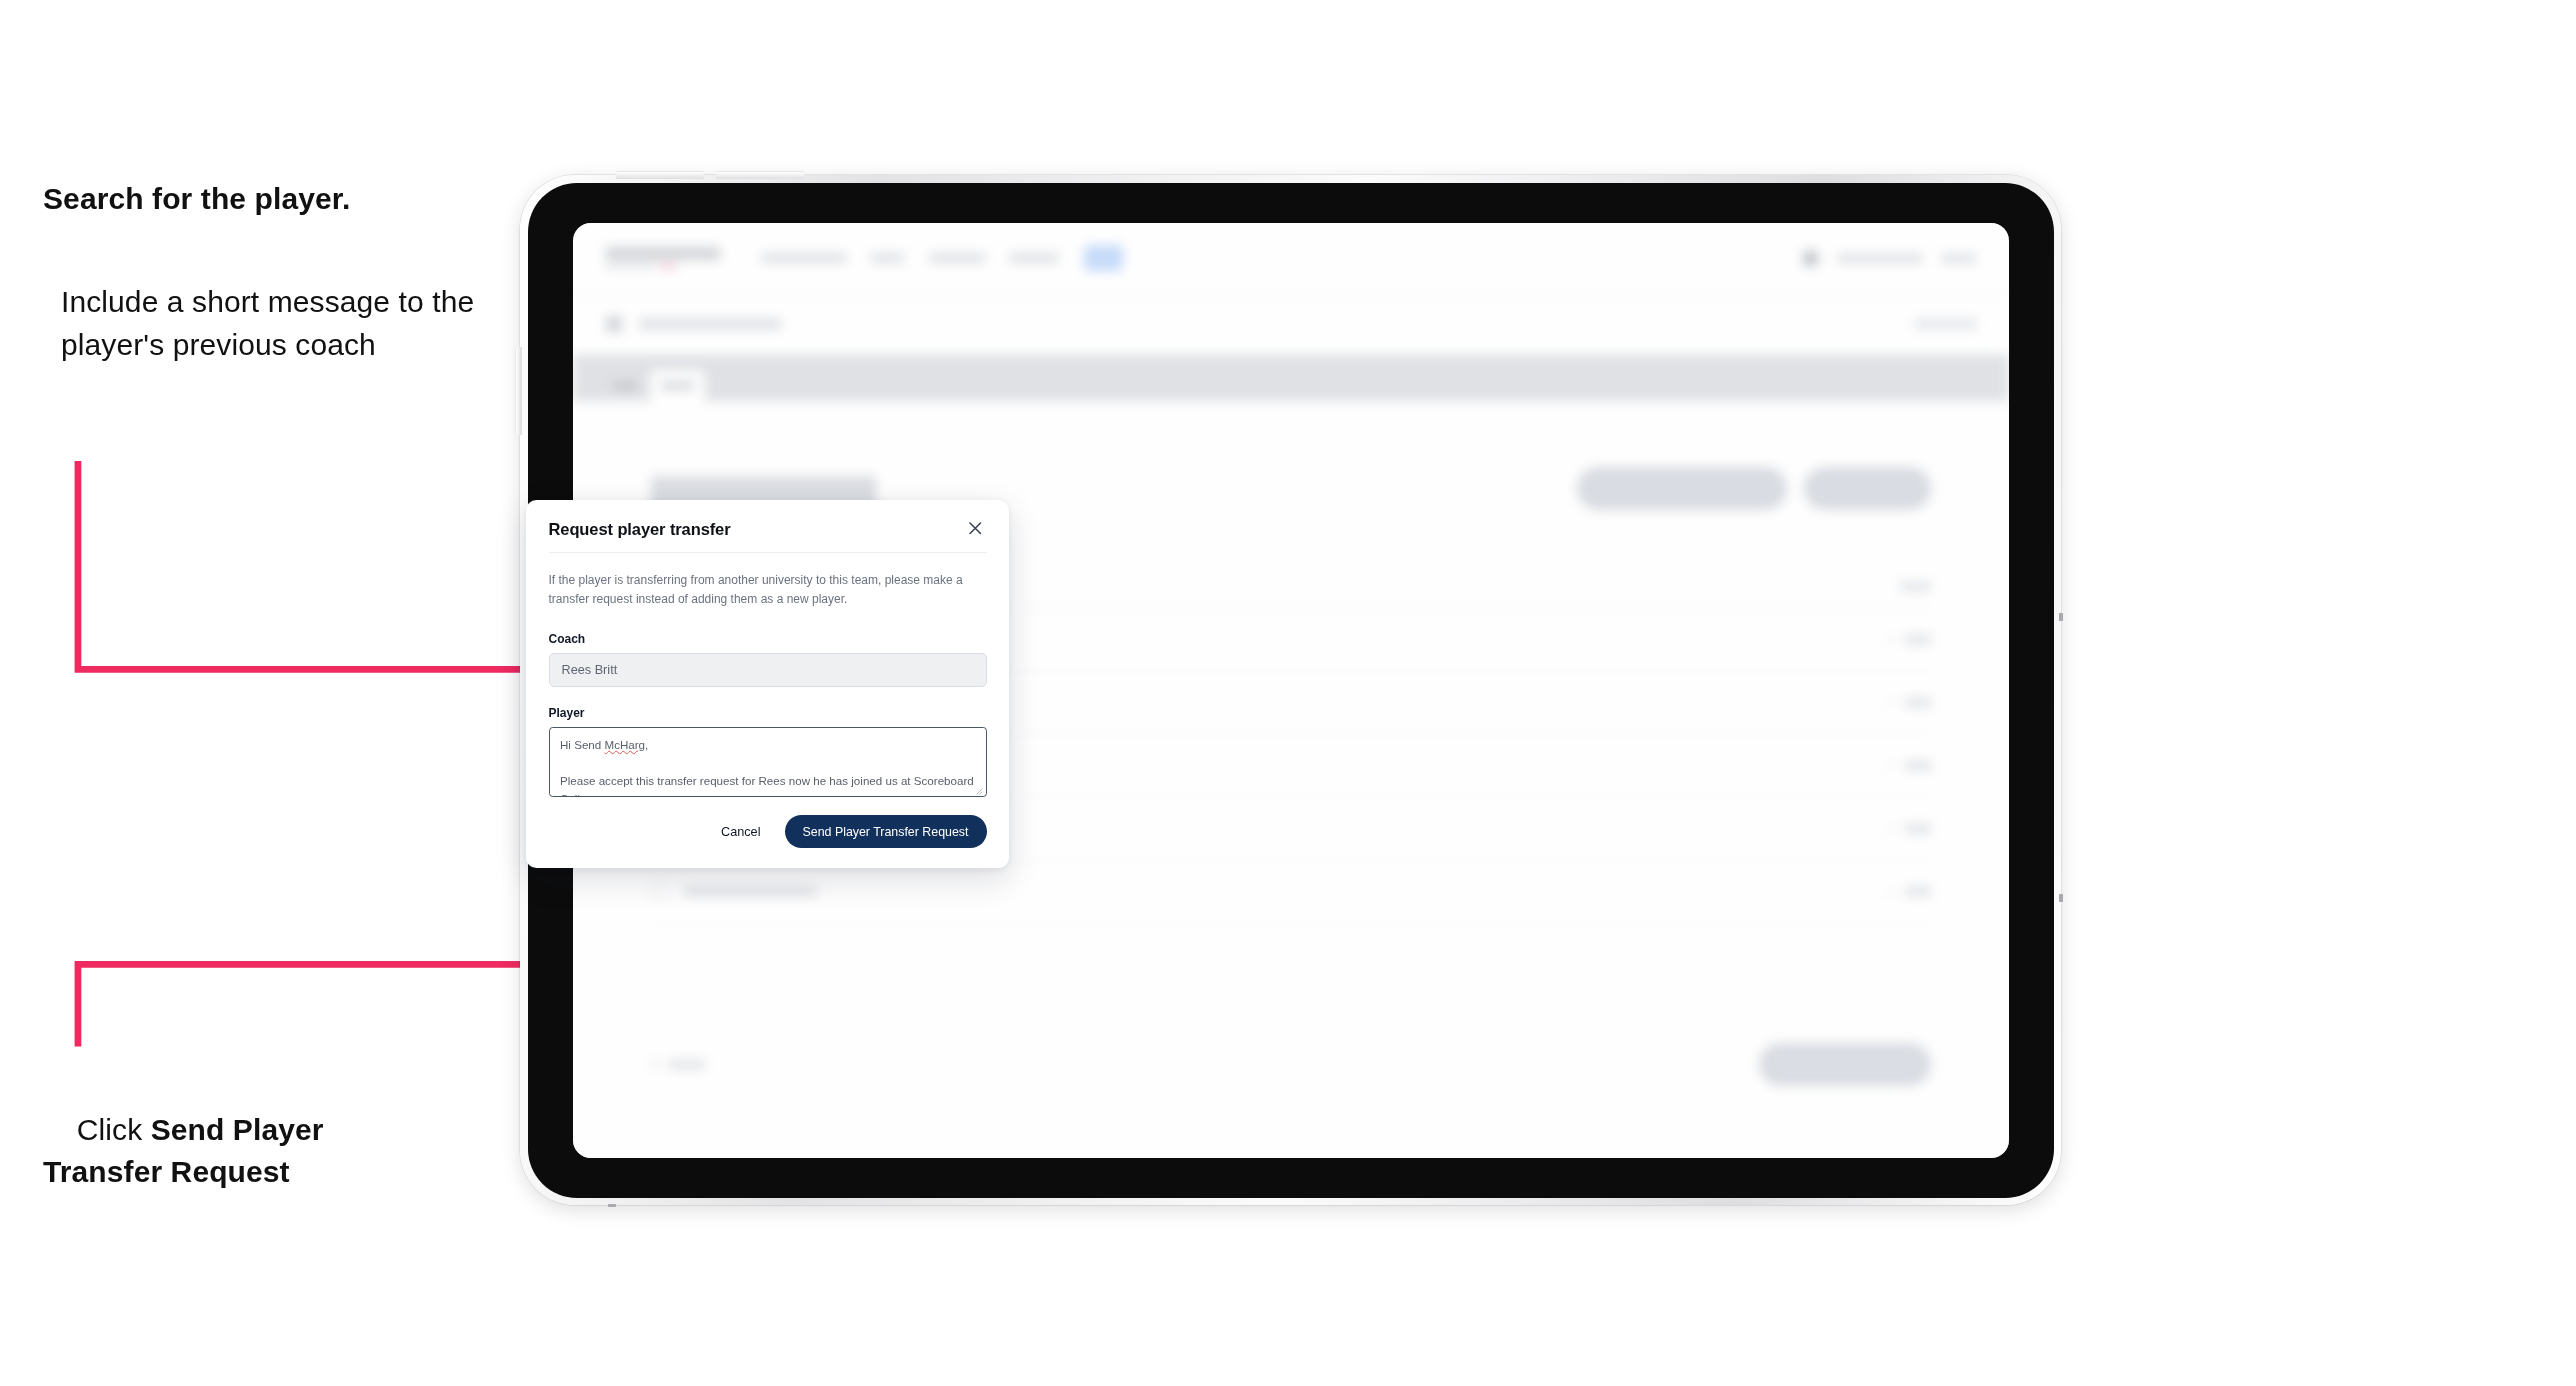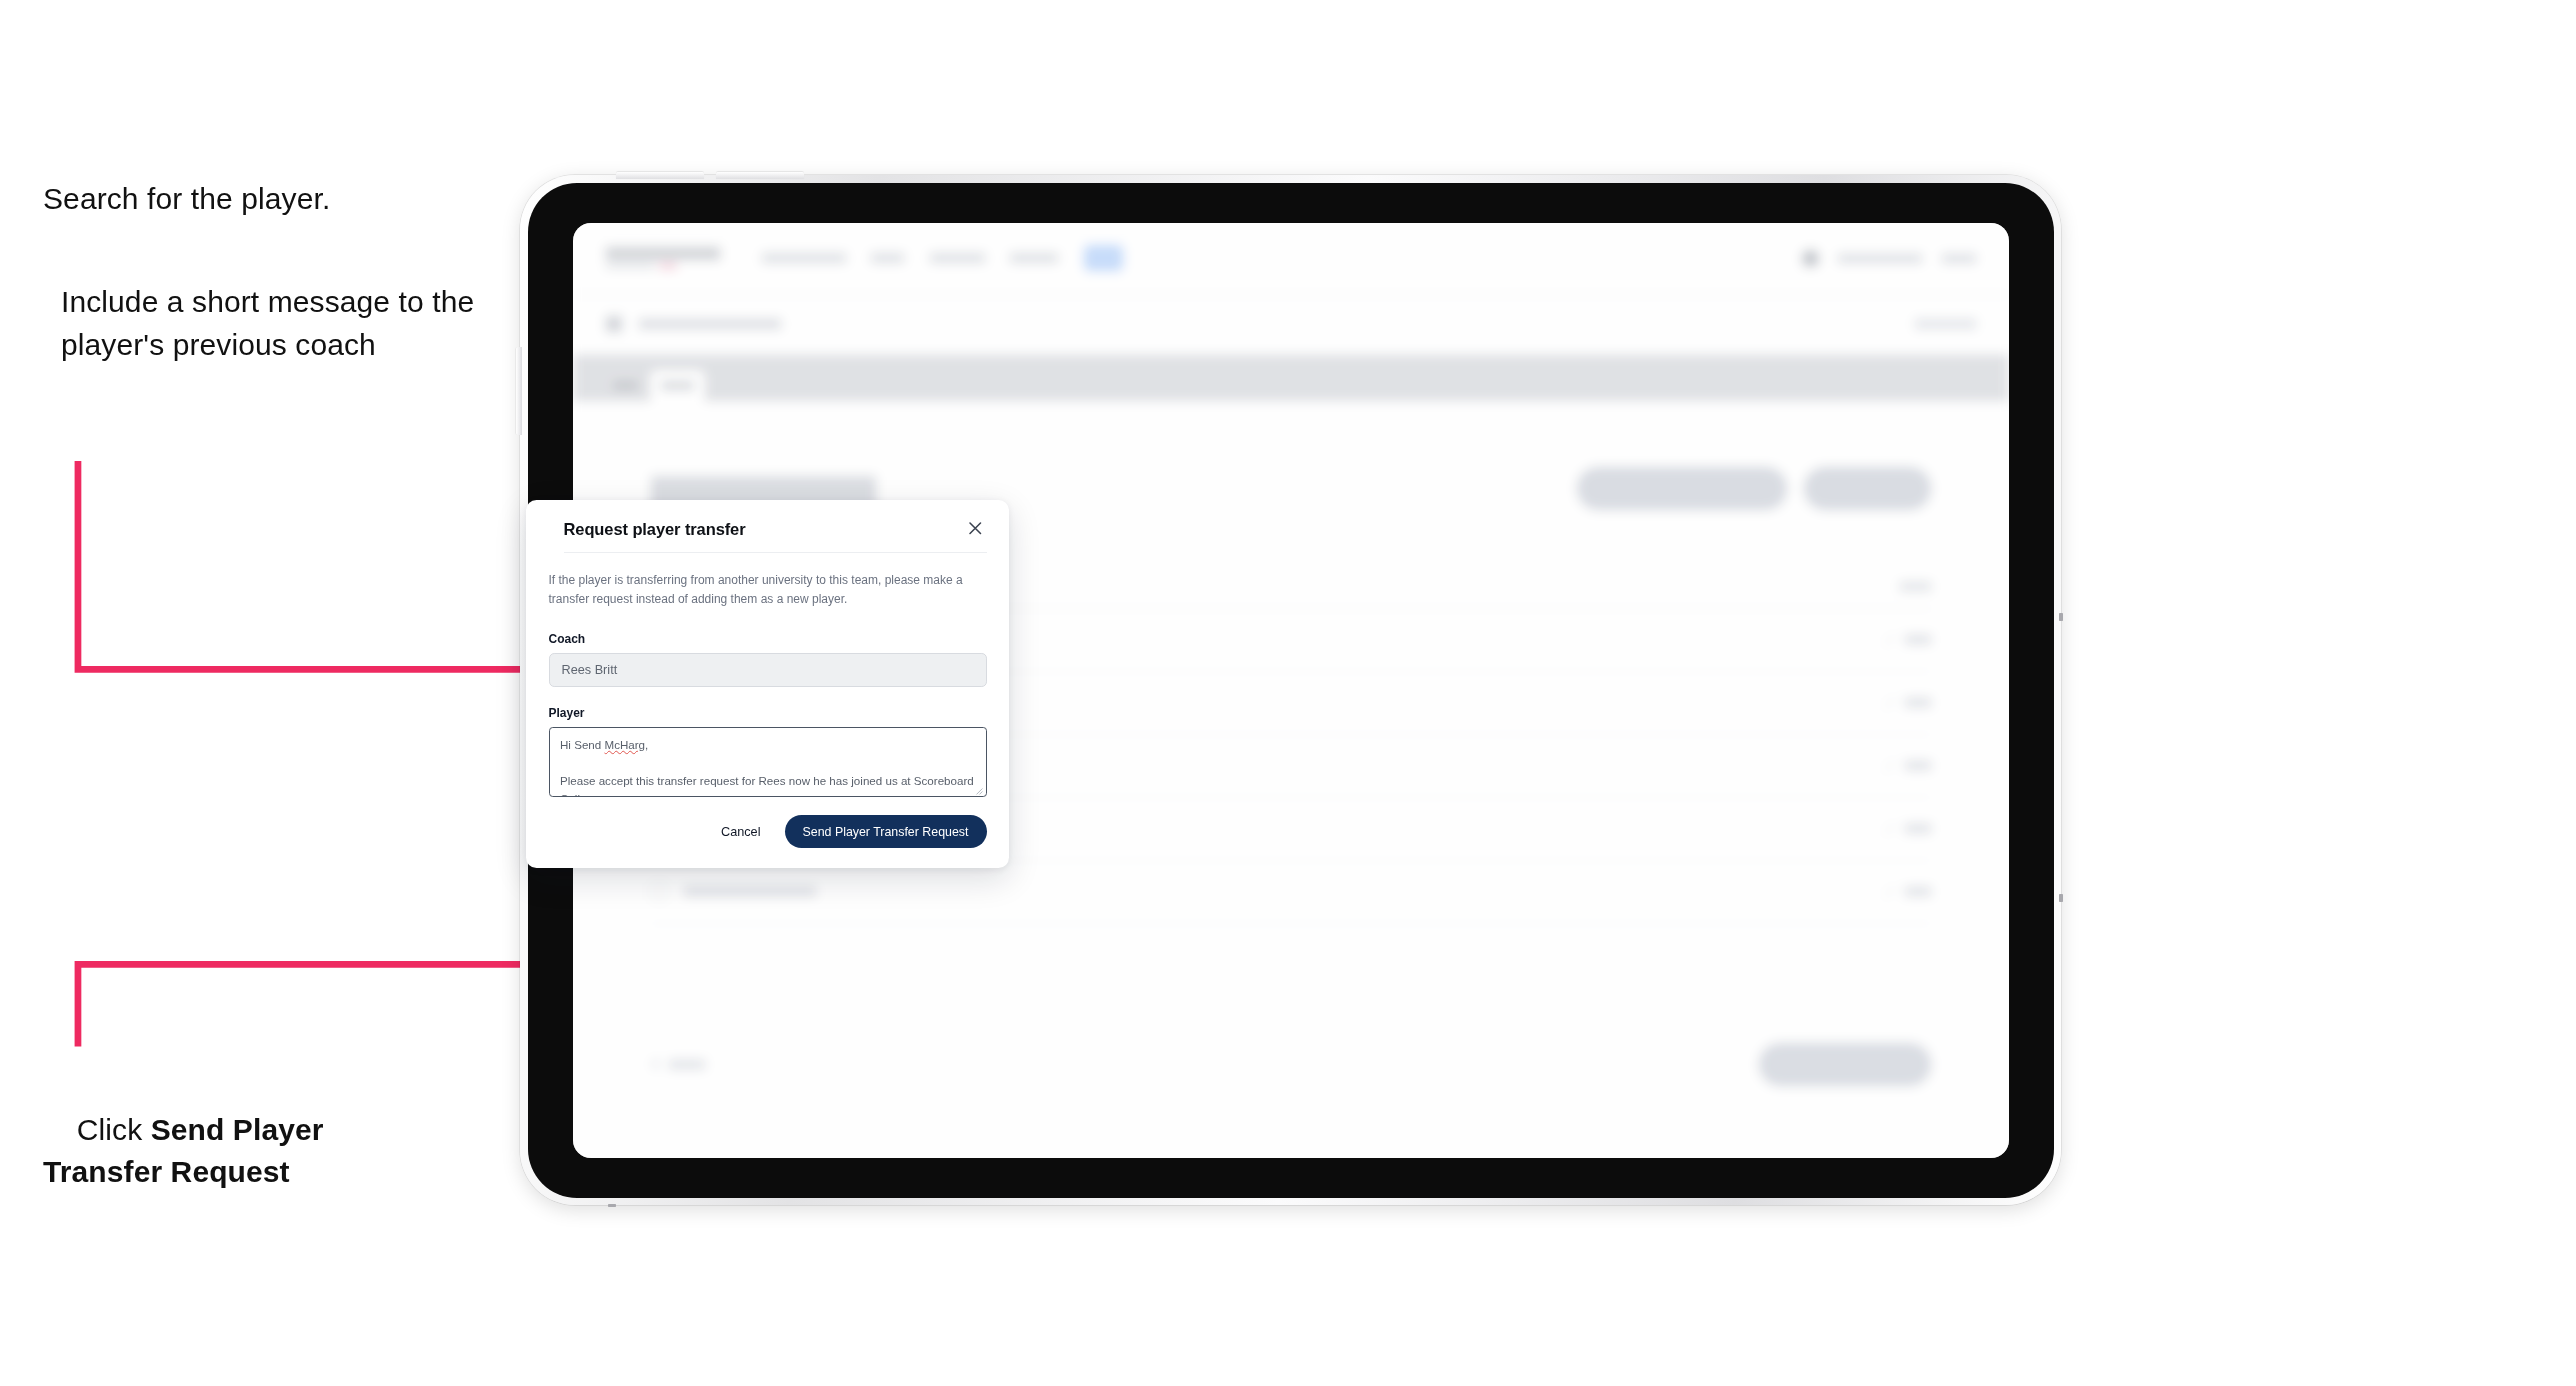--- a/index.html
+++ b/index.html
@@ -14,21 +14,21 @@
   
   .anno {
     position: absolute;
     color: #111111;
     font-size: 30px;
     line-height: 1.42;
     letter-spacing: 0.1px;
     font-family: "Liberation Sans", sans-serif;
     white-space: pre-wrap;
   }
-  #anno-top   { left: 43px; top: 178px;  width: 434px; }
+  #anno-top   { left: 43px; top: 178px;  width: 434px; font-weight: bold; }
   #anno-mid   { left: 61px; top: 281px;  width: 419px; }
   #anno-bot   { left: 43px; top: 1066px; width: 389px; }
   .anno b { font-weight: bold; }
 
   
   #arrows { position: absolute; left: 0; top: 0; width: 2576px; height: 1386px; pointer-events: none; }
 
   
   #tablet {
     position: absolute;
@@ -144,21 +144,21 @@
   #modal {
     position:absolute;
     left: 526px; top: 500px;
     width: 483px;
     background:#ffffff;
     border-radius: 10.5px;
     box-shadow: 0 10.5px 33px rgba(16,24,40,.14), 0 1.5px 7.5px rgba(16,24,40,.07);
     padding: 0 22.5px 0 22.5px;
   }
   .m-head { display:flex; align-items:flex-start; justify-content:space-between;
-            padding: 19.5px 0 12px 0; border-bottom:0.7px solid #eceef1;margin-left:15px; }
+            padding: 19.5px 0 12px 0; border-bottom:0.7px solid #eceef1; }
   .m-title { font-size:16.5px; font-weight:bold; color:#0e1116; letter-spacing:-0.1px;
              font-family:"Liberation Sans", sans-serif; }
   .m-close { width:22.5px;height:22.5px; display:flex;align-items:center;justify-content:center;
              cursor:pointer; margin-top:-2.2px; }
   .m-close svg { display:block; }
   .m-desc { font-size:12px; color:#6b7280; line-height:1.62; padding:18px 0 3px 0; }
   .m-label { font-size:12px; font-weight:bold; color:#111827; margin:19.5px 0 6.7px 0; }
   .m-input {
     width:100%; height:34px; background:#eef0f2; border:0.7px solid #d8dbe0;
     border-radius:5.2px; padding:0 12px; font-size:12.7px; color:#5f6671;

